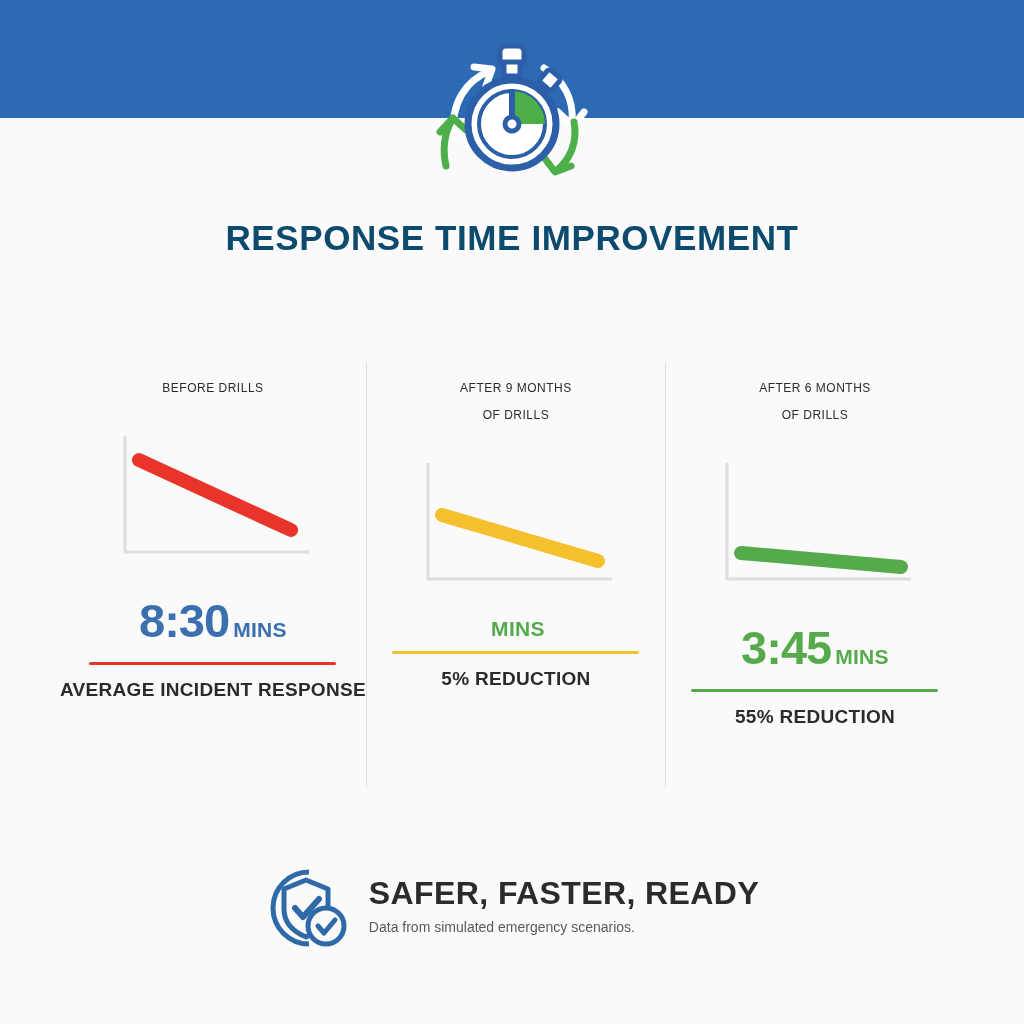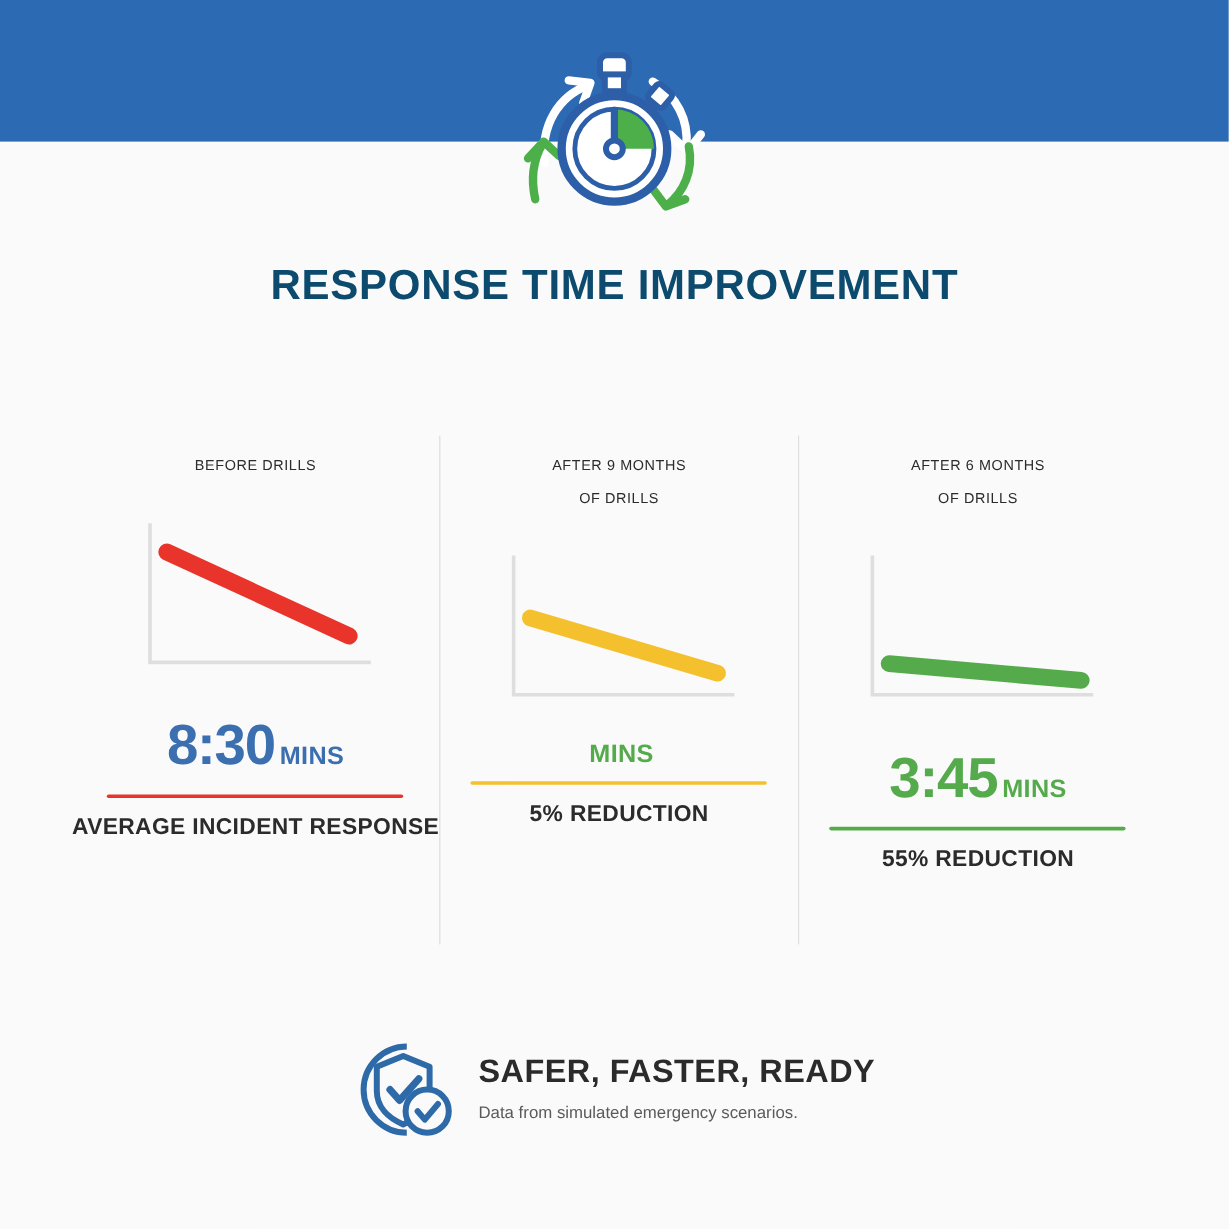--- a/index.html
+++ b/index.html
@@ -150,21 +150,21 @@
     height: 82px;
     margin-right: 22px;
     flex: none;
   }
   .footer-text {
     display: flex;
     flex-direction: column;
     justify-content: center;
   }
   .footer-title {
-    font-size: 27px;
+    font-size: 32px;
     font-weight: bold;
     letter-spacing: 0.4px;
     color: #2b2b2b;
     line-height: 34px;
   }
   .footer-sub {
     margin-top: 6px;
     font-size: 14px;
     color: #5a5a5a;
     line-height: 22px;

